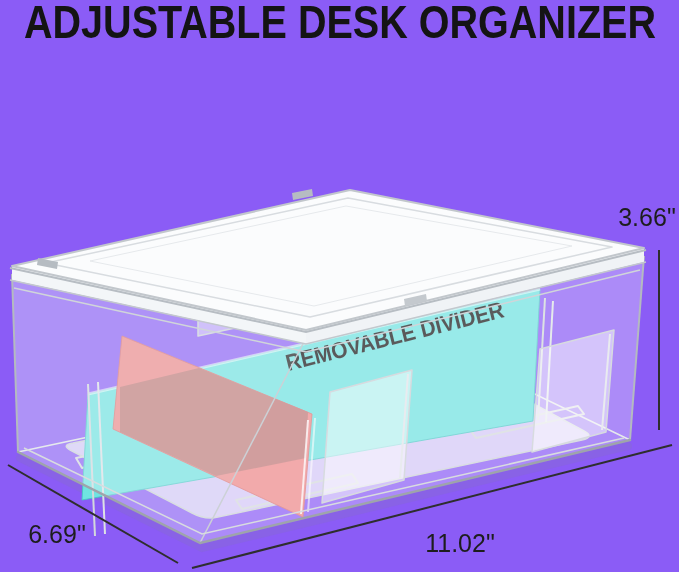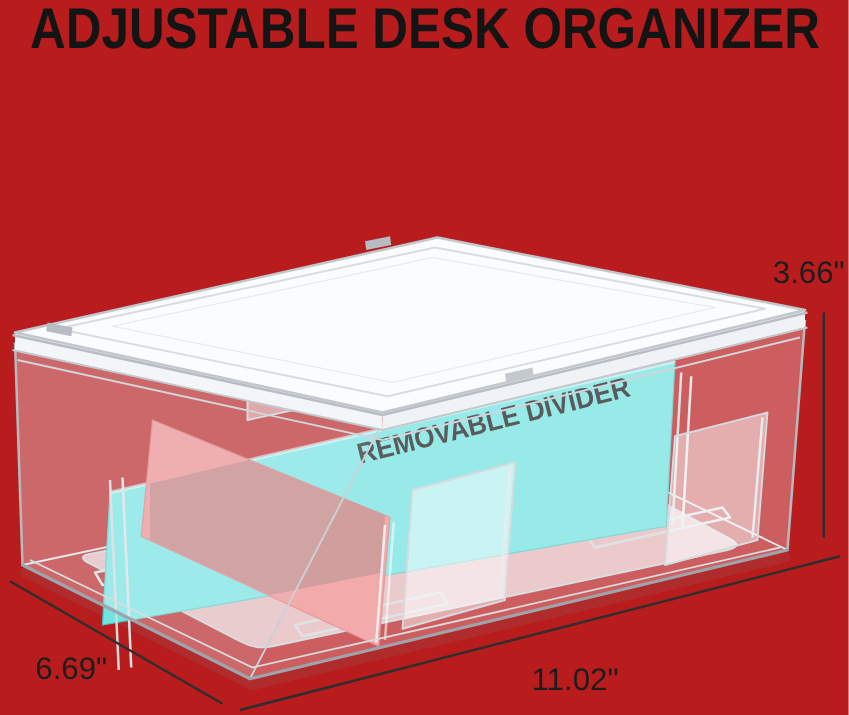--- a/index.html
+++ b/index.html
@@ -1,19 +1,19 @@
 <!DOCTYPE html>
 <html><head>
 <meta charset="utf-8">
 <style>
   html,body{margin:0;padding:0;background:#ffffff;}
   .stage{
     position:relative;
     width:679px;height:572px;
-    background:#b91c1c;
+    background:#8b5cf6;
     overflow:hidden;
     font-family:"Liberation Sans", sans-serif;
   }
   svg{display:block;}
   text{font-family:"Liberation Sans", sans-serif;}
   .title-text{font-weight:bold;}
   .dim-label{font-size:25px;fill:#1d1d1d;}
   .divider-label{font-weight:bold;font-size:23px;}
 </style>
 </head>

